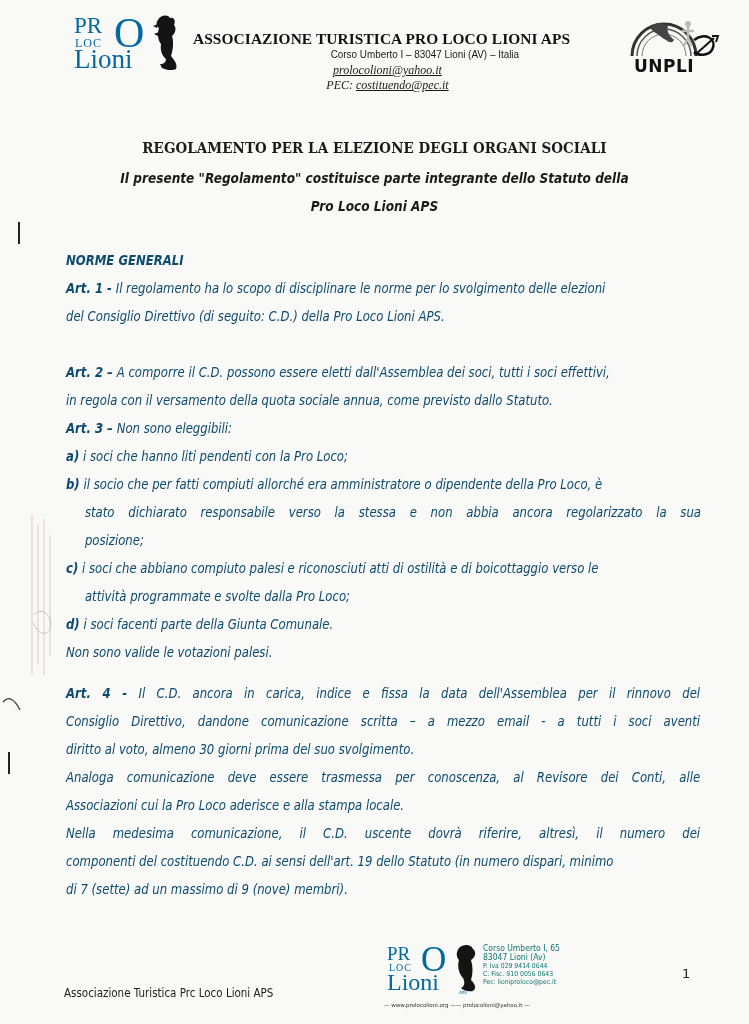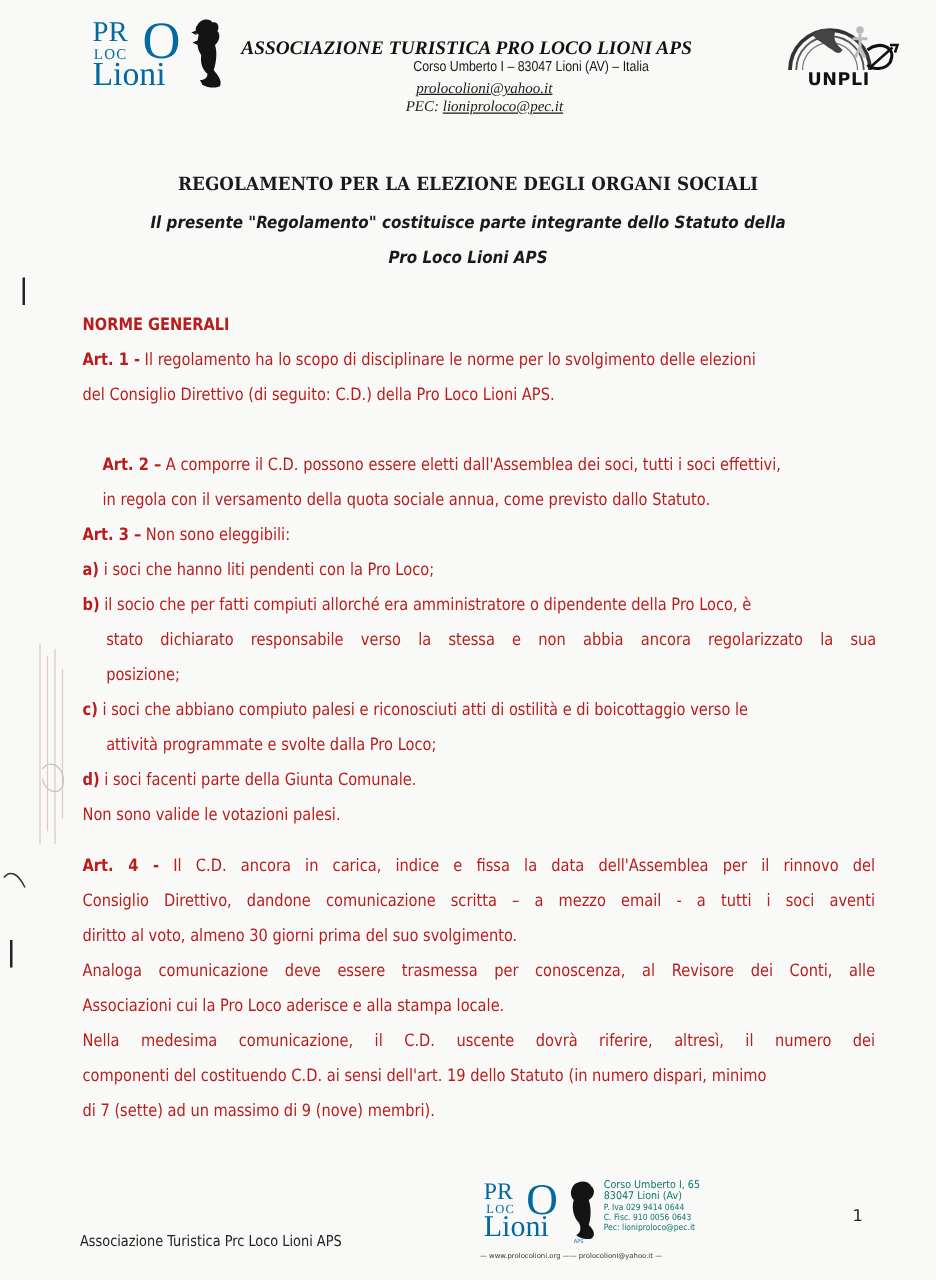--- a/index.html
+++ b/index.html
@@ -14,38 +14,38 @@
 
   
   .logo-top { left: 74px; top: 12px; width: 110px; height: 62px; }
   .logo-text { font-family: "Liberation Serif", serif; color: #0369a1; position: absolute; line-height: 1; }
   .lt-pro { left: 0; top: 2px; font-size: 23px; letter-spacing: 0px; }
   .lt-loc { left: 1px; top: 25px; font-size: 12px; letter-spacing: 1px; }
   .lt-lioni { left: 0; top: 34px; font-size: 27px; }
   .lt-O { left: 40px; top: 0px; font-size: 42px; }
   .lion { position: absolute; }
 
-  .hdr-org { left: 193px; top: 30px; font-family: "Liberation Serif", serif; font-weight: bold; font-size: 15.4px; letter-spacing: 0.1px; color: #111; white-space: nowrap; font-style: italic; }
+  .hdr-org { left: 193px; top: 30px; font-family: "Liberation Serif", serif; font-weight: bold; font-size: 15.4px; letter-spacing: 0.1px; color: #111; white-space: nowrap; }
   .hdr-addr { left: 0; width: 749px; top: 48px; text-align: center; font-family: "Liberation Sans", sans-serif; font-size: 11.5px; padding-left: 86px; box-sizing: border-box; white-space: nowrap; transform: scaleX(0.86); transform-origin: 470px 0; }
   .hdr-email { left: 0; width: 749px; top: 63px; text-align: center; font-family: "Liberation Serif", serif; font-style: italic; font-size: 12px; padding-left: 26px; box-sizing: border-box; }
   .hdr-email span, .hdr-pec span.u { text-decoration: underline; }
   .hdr-pec { left: 0; width: 749px; top: 78px; text-align: center; font-family: "Liberation Serif", serif; font-style: italic; font-size: 12px; padding-left: 26px; box-sizing: border-box; }
 
   
   .unpli { left: 628px; top: 18px; width: 95px; height: 60px; }
-  .unpli-text { position: absolute; left: 18px; top: 38px; font-family: "DejaVu Sans", sans-serif; font-weight: bold; font-size: 14px; color: #111; letter-spacing: 0.5px; }
+  .unpli-text { position: absolute; left: 6px; top: 38px; font-family: "DejaVu Sans", sans-serif; font-weight: bold; font-size: 17px; color: #111; letter-spacing: 0.5px; }
 
   
   .title { left: 0; width: 749px; top: 139px; text-align: center; font-family: "DejaVu Serif", serif; font-weight: bold; font-size: 14.6px; letter-spacing: 0.1px; transform: scaleX(0.92); }
   .subtitle { left: 0; width: 749px; text-align: center; font-family: "DejaVu Sans", sans-serif; font-style: italic; font-weight: bold; font-size: 13.5px; transform: scaleX(0.9); }
   .sub1 { top: 170px; }
   .sub2 { top: 198px; }
 
   
-  .para { left: 66px; width: 634px; font-family: "DejaVu Sans", sans-serif; font-size: 13.6px; line-height: 28px; color: #b91c1c; }
+  .para { left: 66px; width: 634px; font-family: "DejaVu Sans", sans-serif; font-size: 13.6px; line-height: 28px; color: #0c4a6e; font-style: italic; }
   .line { display: block; white-space: nowrap; transform: scaleX(0.86); transform-origin: 0 0; }
   .line.just { text-align: justify; text-align-last: justify; white-space: normal; width: 116.3%; }
   .b { font-weight: bold; }
   .ind { padding-left: 22px; }
 
   
   .mark { background: #222; }
 
   
   .foot-left { left: 64px; top: 986px; font-family: "DejaVu Sans", sans-serif; font-size: 12px; transform: scaleX(0.86); transform-origin: 0 0; white-space: nowrap; color: #222; }
@@ -73,21 +73,21 @@
   <span class="logo-text lt-lioni">Lioni</span>
   <svg class="lion" style="left:78px;top:2px" width="28" height="58" viewBox="0 0 28 58">
     <path d="M6 6 C8 1,16 0,18 4 C22 3,24 7,22 11 C25 14,23 20,20 22 C22 28,21 36,19 42 C22 46,26 50,24 55 C20 57,14 56,10 54 L8 50 C12 50,14 48,14 45 C10 42,8 36,9 30 C6 26,5 20,7 14 C4 12,4 8,6 6 Z" fill="#141414"></path>
     <path d="M1 12 L6 10 L5 14 Z M2 20 L7 18 L6 22 Z" fill="#141414"></path>
   </svg>
 </div>
 
 <div class="abs hdr-org">ASSOCIAZIONE TURISTICA PRO LOCO LIONI APS</div>
 <div class="abs hdr-addr">Corso Umberto I – 83047 Lioni (AV) – Italia</div>
 <div class="abs hdr-email"><span>prolocolioni@yahoo.it</span></div>
-<div class="abs hdr-pec"><span>PEC:</span> <span class="u">lioniproloco@pec.it</span></div>
+<div class="abs hdr-pec"><span>PEC:</span> <span class="u">costituendo@pec.it</span></div>
 
 <div class="abs unpli">
   <svg width="95" height="40" viewBox="0 0 95 40" style="position:absolute;left:0;top:0">
     <path d="M4 38 A32 32 0 0 1 68 38" fill="none" stroke="#333" stroke-width="3"></path>
     <path d="M9 38 A27 27 0 0 1 63 38" fill="none" stroke="#555" stroke-width="1.5"></path>
     <path d="M14 38 A22 22 0 0 1 58 38" fill="none" stroke="#777" stroke-width="1"></path>
     <path d="M22 10 C26 4,36 4,40 8 C38 14,42 18,46 22 C44 26,40 24,38 22 C34 20,30 16,26 14 Z" fill="#444"></path>
     <circle cx="60" cy="6" r="3" fill="#bbb"></circle>
     <path d="M60 9 L60 20 M54 13 L66 13 M60 20 L56 28 M60 20 L64 28" stroke="#bbb" stroke-width="2.5" fill="none"></path>
     <path d="M66 22 C76 14,90 20,84 32 C80 38,70 38,66 34" fill="none" stroke="#111" stroke-width="2.5"></path>
@@ -114,21 +114,21 @@
 
 <div class="abs para" style="top:246px;">
   <span class="line b">NORME GENERALI</span>
 </div>
 
 <div class="abs para" style="top:274px;">
   <span class="line"><span class="b">Art. 1 -</span> <span>Il regolamento ha lo scopo di disciplinare le norme per lo svolgimento delle elezioni</span></span>
   <span class="line">del Consiglio Direttivo (di seguito: C.D.) della Pro Loco Lioni APS.</span>
 </div>
 
-<div class="abs para" style="top:358px;margin-left:16px;">
+<div class="abs para" style="top:358px;">
   <span class="line"><span class="b">Art. 2 –</span> <span>A comporre il C.D. possono essere eletti dall'Assemblea dei soci, tutti i soci effettivi,</span></span>
   <span class="line">in regola con il versamento della quota sociale annua, come previsto dallo Statuto.</span>
 </div>
 
 <div class="abs para" style="top:414px;">
   <span class="line"><span class="b">Art. 3 –</span> <span>Non sono eleggibili:</span></span>
   <span class="line"><span class="b">a)</span> <span>i soci che hanno liti pendenti con la Pro Loco;</span></span>
   <span class="line"><span class="b">b)</span> <span>il socio che per fatti compiuti allorché era amministratore o dipendente della Pro Loco, è</span></span>
   <span class="line just ind" style="width:113%;">stato dichiarato responsabile verso la stessa e non abbia ancora regolarizzato la sua</span>
   <span class="line ind">posizione;</span>

